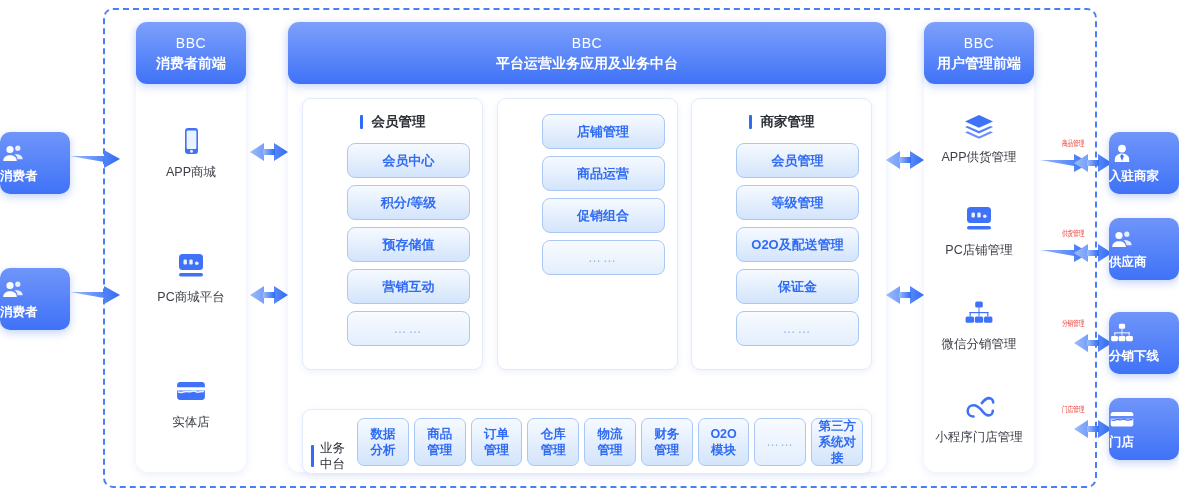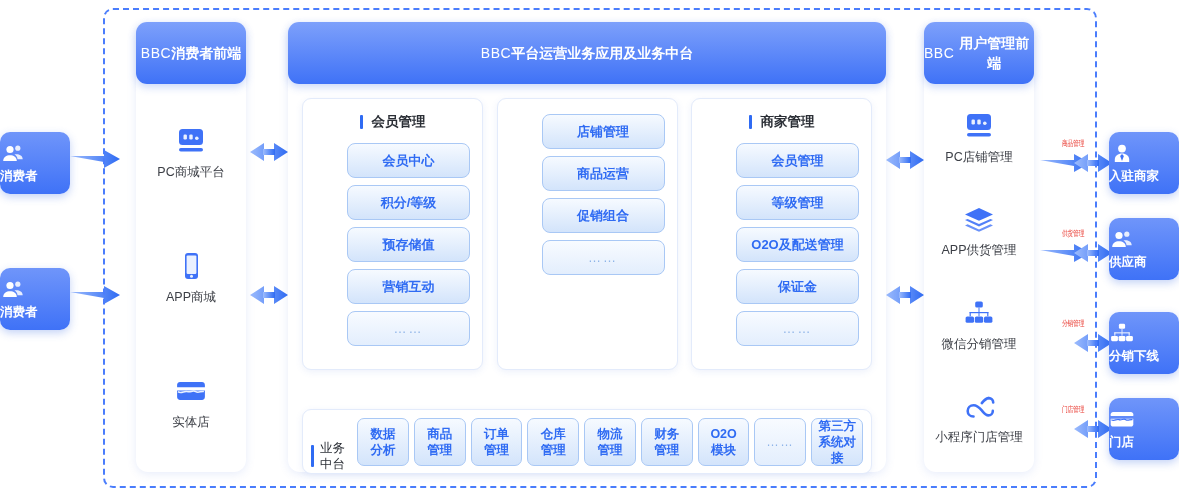--- a/index.html
+++ b/index.html
@@ -19,21 +19,21 @@
   
   .col-card{
     position:absolute;background:#ffffff;border-radius:12px;
     box-shadow:0 2px 10px rgba(70,110,220,.13);
     box-sizing:border-box;
   }
   .col-head{
     position:absolute;left:50%;transform:translateX(-50%);top:-2px;
     background:linear-gradient(180deg,#7da0fb 0%,#3f72f7 100%);
     color:#fff;border-radius:11px;text-align:center;
-    display:flex;flex-direction:row;align-items:center;justify-content:center;
+    display:flex;flex-direction:column;align-items:center;justify-content:center;
     box-shadow:0 3px 8px rgba(60,110,230,.28);
   }
   .col-head .l1{font-size:14px;line-height:19px;letter-spacing:.5px;}
   .col-head .l2{font-size:14px;line-height:20px;font-weight:bold;}
 
   
   #left-col{left:136px;top:24px;width:110px;height:448px;}
   #left-col .col-head{width:110px;height:62px;}
   #right-col{left:924px;top:24px;width:110px;height:448px;}
   #right-col .col-head{width:110px;height:62px;}
@@ -215,40 +215,40 @@
 
   <div class="col-card" id="left-col">
     <div class="col-head">
       <div class="l1">BBC</div>
       <div class="l2">消费者前端</div>
     </div>
     <div class="channel-list">
 
       <div class="channel">
         <span class="ico">
+          <svg viewBox="0 0 32 30" width="32" height="30" fill="#3f72f7">
+            <rect x="10" y="1" width="13" height="26" rx="3"></rect>
+            <rect x="11.6" y="3.4" width="9.8" height="18.6" rx="1.2" fill="#eaf1ff"></rect>
+            <circle cx="16.5" cy="24.2" r="1.5" fill="#eaf1ff"></circle>
+          </svg>
+        </span>
+        <span class="cap">APP商城</span>
+      </div>
+
+      <div class="channel">
+        <span class="ico">
           <svg viewBox="0 0 32 28" width="32" height="28" fill="#3f72f7">
             <rect x="4" y="1" width="24" height="16" rx="3.5"></rect>
             <rect x="8.5" y="6.5" width="3.4" height="5" rx="1.2" fill="#eaf1ff"></rect>
             <rect x="14.3" y="6.5" width="3.4" height="5" rx="1.2" fill="#eaf1ff"></rect>
             <circle cx="21.8" cy="10.2" r="1.8" fill="#eaf1ff"></circle>
             <rect x="4" y="20" width="24" height="3.6" rx="1.8"></rect>
           </svg>
         </span>
         <span class="cap">PC商城平台</span>
-      </div>
-
-      <div class="channel">
-        <span class="ico">
-          <svg viewBox="0 0 32 30" width="32" height="30" fill="#3f72f7">
-            <rect x="10" y="1" width="13" height="26" rx="3"></rect>
-            <rect x="11.6" y="3.4" width="9.8" height="18.6" rx="1.2" fill="#eaf1ff"></rect>
-            <circle cx="16.5" cy="24.2" r="1.5" fill="#eaf1ff"></circle>
-          </svg>
-        </span>
-        <span class="cap">APP商城</span>
       </div>
 
 
       <div class="channel">
         <span class="ico">
           <svg viewBox="0 0 32 26" width="32" height="26" fill="#3f72f7">
             <path d="M5 3h22c1.6 0 2.9 1.3 2.9 2.9v2.3H2.1V5.9C2.1 4.3 3.4 3 5 3z"></path>
             <path d="M2.1 11.5h27.8v6.6c0 1.6-1.3 2.9-2.9 2.9H5c-1.6 0-2.9-1.3-2.9-2.9z"></path>
             <path d="M3 12.6c3.3 2.6 6.2-1.2 9.3 0 3.2 1.2 5.4-1.9 8.4 0 2.6 1.7 5.2-.7 8.2-.1" stroke="#eaf1ff" stroke-width="1.5" fill="none"></path>
           </svg>
@@ -339,39 +339,39 @@
   <div class="col-card" id="right-col">
     <div class="col-head">
       <div class="l1">BBC</div>
       <div class="l2">用户管理前端</div>
     </div>
     <div class="channel-list">
 
       <div class="channel">
         <span class="ico">
           <svg viewBox="0 0 32 28" width="32" height="28" fill="#3f72f7">
+            <path d="M16 2 30 8.4 16 14.8 2 8.4z"></path>
+            <path d="M16 18.1 4.6 12.9 2 14.1 16 20.5 30 14.1l-2.6-1.2z" opacity=".9"></path>
+            <path d="M16 23.4 4.6 18.2 2 19.4 16 25.8 30 19.4l-2.6-1.2z" opacity=".78"></path>
+          </svg>
+        </span>
+        <span class="cap">APP供货管理</span>
+      </div>
+
+      <div class="channel">
+        <span class="ico">
+          <svg viewBox="0 0 32 28" width="32" height="28" fill="#3f72f7">
             <rect x="4" y="1" width="24" height="16" rx="3.5"></rect>
             <rect x="8.5" y="6.5" width="3.4" height="5" rx="1.2" fill="#eaf1ff"></rect>
             <rect x="14.3" y="6.5" width="3.4" height="5" rx="1.2" fill="#eaf1ff"></rect>
             <circle cx="21.8" cy="10.2" r="1.8" fill="#eaf1ff"></circle>
             <rect x="4" y="20" width="24" height="3.6" rx="1.8"></rect>
           </svg>
         </span>
         <span class="cap">PC店铺管理</span>
-      </div>
-
-      <div class="channel">
-        <span class="ico">
-          <svg viewBox="0 0 32 28" width="32" height="28" fill="#3f72f7">
-            <path d="M16 2 30 8.4 16 14.8 2 8.4z"></path>
-            <path d="M16 18.1 4.6 12.9 2 14.1 16 20.5 30 14.1l-2.6-1.2z" opacity=".9"></path>
-            <path d="M16 23.4 4.6 18.2 2 19.4 16 25.8 30 19.4l-2.6-1.2z" opacity=".78"></path>
-          </svg>
-        </span>
-        <span class="cap">APP供货管理</span>
       </div>
 
       <div class="channel">
         <span class="ico">
           <svg viewBox="0 0 32 28" width="32" height="28" fill="#3f72f7">
             <rect x="12.2" y="1.5" width="7.6" height="6" rx="1.6"></rect>
             <path d="M15.5 7.5h1v4.4h-1z"></path>
             <path d="M6.6 12h18.8v1.2H6.6z"></path>
               <path d="M6.6 12h1.2v4.2H6.6z"></path>
               <path d="M24.2 12h1.2v4.2h-1.2z"></path>

